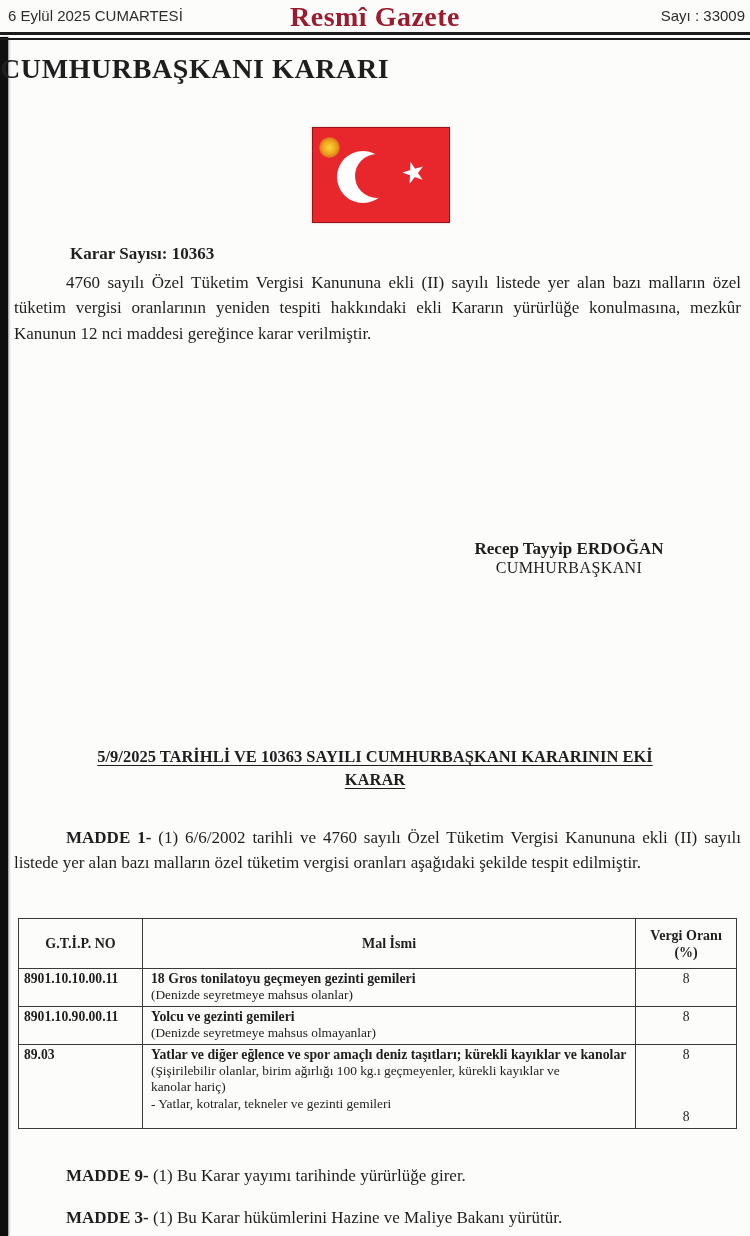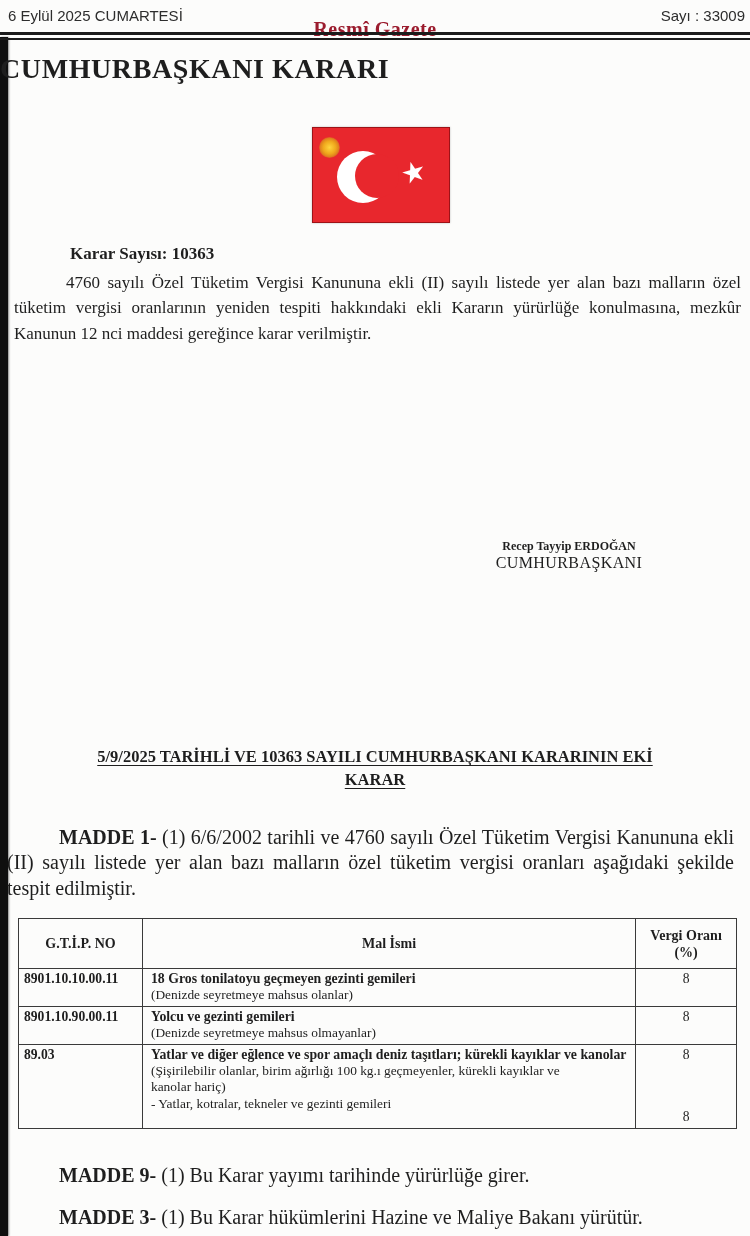--- a/index.html
+++ b/index.html
@@ -25,24 +25,24 @@
     box-shadow: 1px 0 2px rgba(0,0,0,.45);
   }
 
   
   .hdr-date {
     position: absolute; left: 8px; top: 7px;
     font-family: "Liberation Sans", sans-serif;
     font-size: 15px; color: #2d2d2d;
   }
   .hdr-masthead {
-    position: absolute; left: 50%; top: 18px;
+    position: absolute; left: 50%; top: 1px;
     transform: translateX(-50%);
     font-family: "Liberation Serif", serif;
-    font-weight: bold; font-size: 20px;
+    font-weight: bold; font-size: 28px;
     color: var(--masthead-red, #9b1c2e);
     letter-spacing: .5px;
     white-space: nowrap;
   }
   .hdr-issue {
     position: absolute; right: 5px; top: 7px;
     font-family: "Liberation Sans", sans-serif;
     font-size: 15px; color: #2d2d2d;
   }
   .hdr-rule {
@@ -103,36 +103,36 @@
     text-align: justify; text-indent: 52px;
   }
   .decree-date {
     position: absolute; left: 0; top: 411px; width: 744px;
     text-align: center; font-size: 17px;
   }
   .signature {
     position: absolute; left: 426px; top: 539px; width: 286px;
     text-align: center;
   }
-  .signature .sig-name { font-weight: bold; font-size: 12px; }
+  .signature .sig-name { font-weight: bold; font-size: 17px; }
   .signature .sig-title { font-size: 16px; letter-spacing: .4px; }
 
   
   .annex-heading {
     position: absolute; left: 0; top: 745px; width: 100%;
     text-align: center;
     font-weight: bold; font-size: 16.5px; line-height: 23px;
   }
   .annex-heading .u {
     text-decoration: underline;
     text-underline-offset: 3px;
   }
   .madde {
-    position: absolute; left: 7px; width: 727px;
-    font-size: 20px; line-height: 25.3px;
+    position: absolute; left: 14px; width: 727px;
+    font-size: 17px; line-height: 25.3px;
     text-align: justify; text-indent: 52px;
   }
   .madde .lbl { font-weight: bold; }
   .madde1 { top: 825px; }
   .madde2 { top: 1163px; }
   .madde3 { top: 1205px; }
 
   
   table.rates {
     position: absolute; left: 18px; top: 918px;

